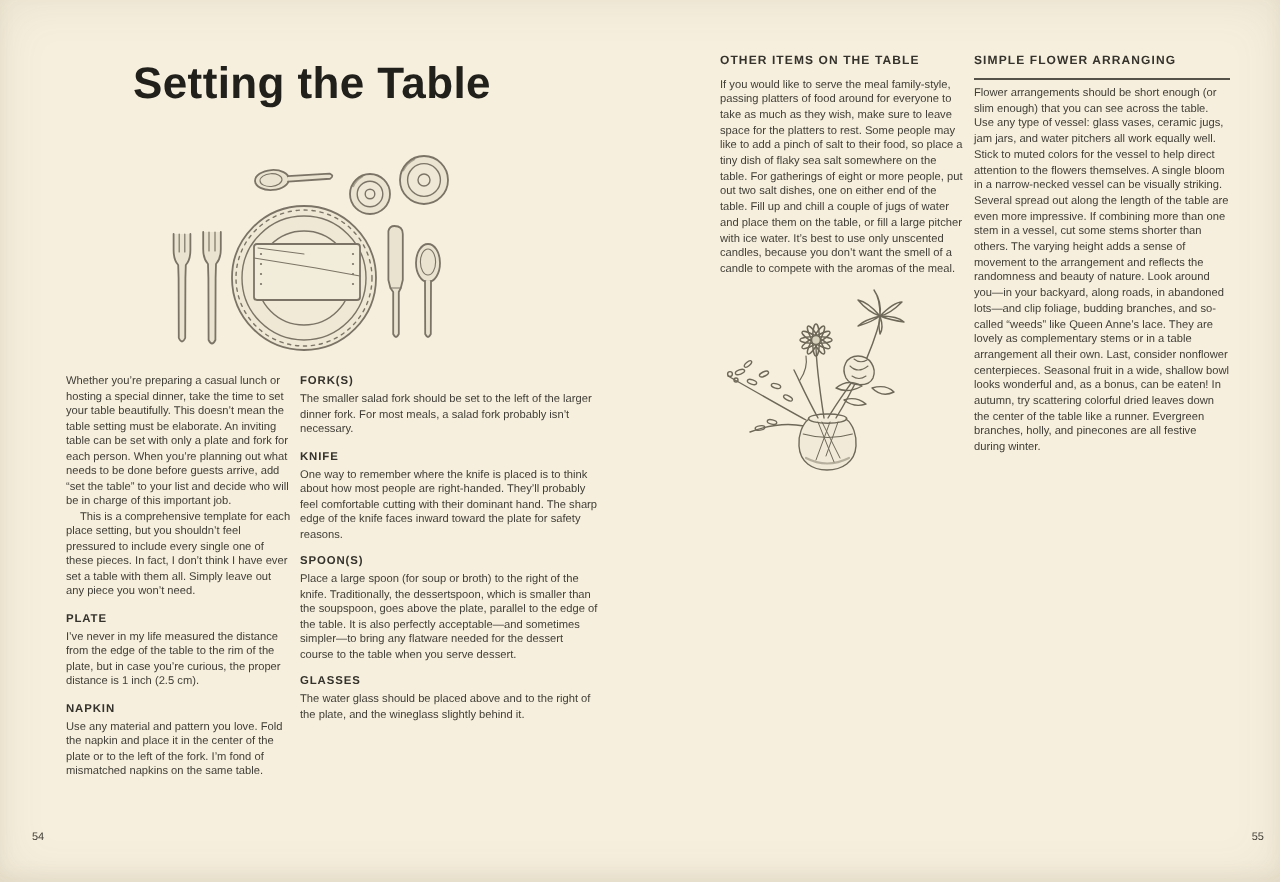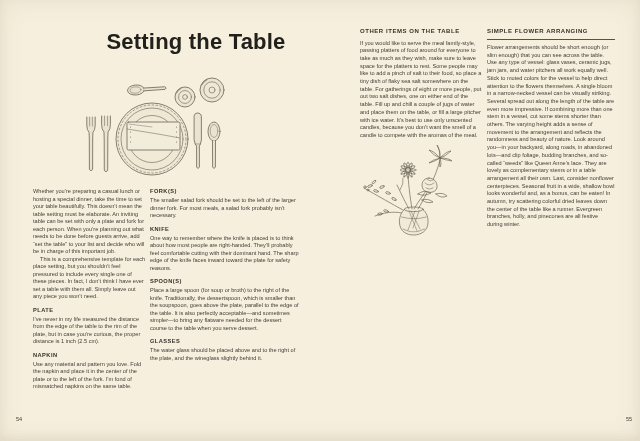--- a/index.html
+++ b/index.html
@@ -17,21 +17,20 @@
   .vignette {
     position: absolute; inset: 0;
     box-shadow: inset 0 0 24px rgba(120,100,60,.10), inset 0 -4px 8px rgba(120,100,60,.08);
     pointer-events: none;
   }
   h1.book-title {
     position: absolute; left: 0; top: 29px; width: 312px;
     margin: 0; text-align: center;
     font-size: 22px; font-weight: bold; letter-spacing: .2px;
     color: #21201b;
-    padding-left: 40px;
   }
   .col {
     position: absolute;
     font-size: 5.6px; line-height: 7.5px;
     color: #403e36;
     text-align: left;
   }
   .col p { margin: 0; }
   .col p.indent { text-indent: 7px; }
   .col h3 {

